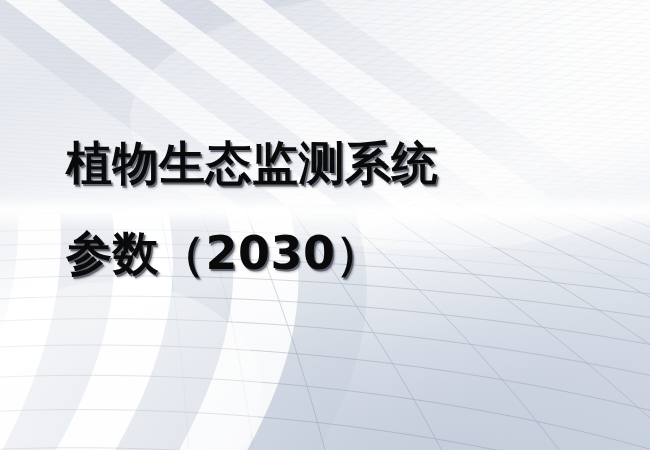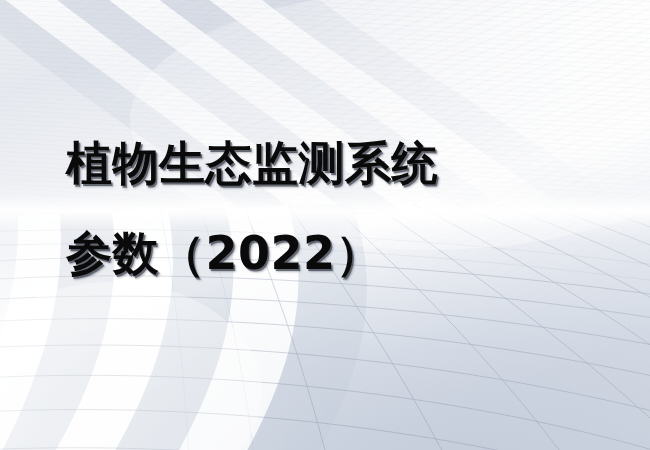--- a/index.html
+++ b/index.html
@@ -203,16 +203,16 @@
       <ellipse cx="112" cy="392" rx="150" ry="110" fill="#ffffff" opacity="0.34"></ellipse>
     </svg>
   </div>
 
   <div class="bg-layer bg-striae"></div>
   <div class="bg-layer bg-diag"></div>
   <div class="bg-layer bg-sweep"></div>
 
   <div class="title-block">
     <div class="title-line">植物生态监测系统</div>
-    <div class="title-line">参数（2022）</div>
+    <div class="title-line">参数（2030）</div>
   </div>
 
 </div>
 
 </body></html>

